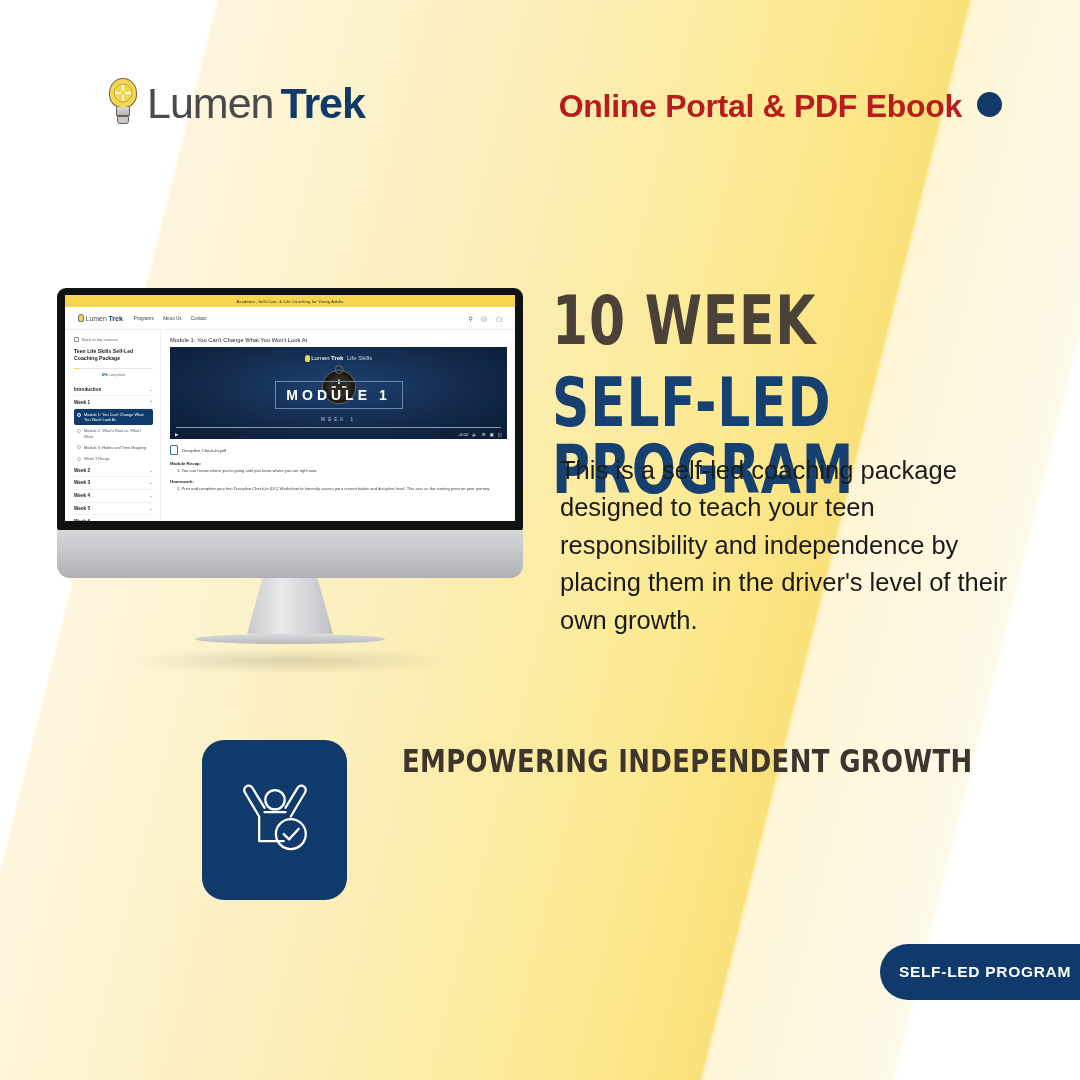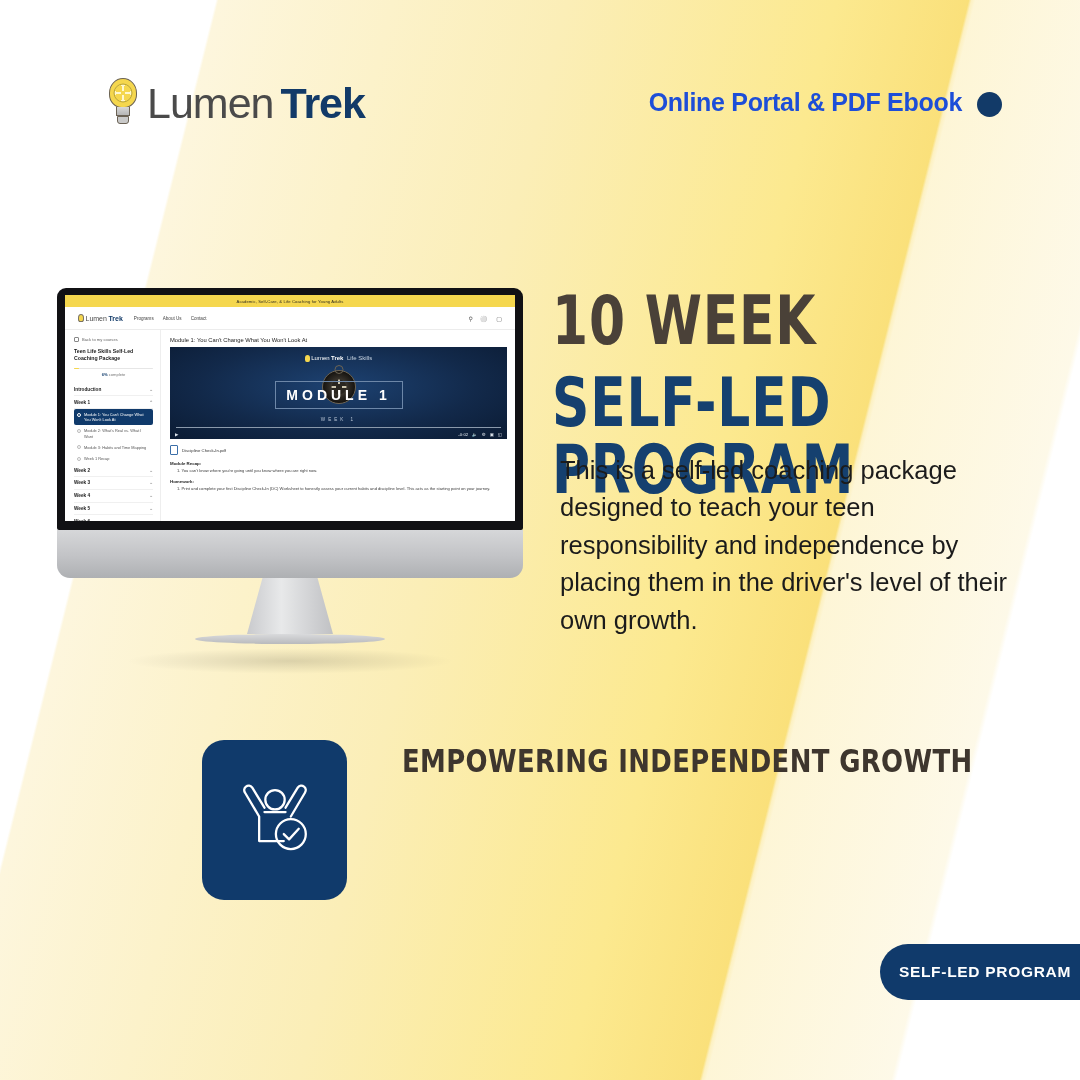--- a/index.html
+++ b/index.html
@@ -66,21 +66,21 @@
   }
   .bulb-base{
     position:absolute; left:11px; top:38px; width:12px; height:8px;
     background:#c9c9c9; border:1.4px solid #6b6255; border-radius:0 0 3px 3px;
   }
   .logo-lumen { font-size:43px; color:#4a4a4a; letter-spacing:-1px; font-weight:400; }
   .logo-trek  { font-size:43px; color:#123a68; letter-spacing:-1px; font-weight:700; }
 
   .kicker {
     position:absolute; right:118px; top:88px;
-    font-size:25px; font-weight:700; color:#1d4ed8; letter-spacing:-.3px;
+    font-size:32px; font-weight:700; color:#b91c1c; letter-spacing:-.3px;
     white-space:nowrap;
   }
   .kicker-dot{
     position:absolute; right:78px; top:92px;
     width:25px;height:25px;border-radius:50%;background:#123a68;
   }
 
   
   .headline-1{
     position:absolute; left:552px; top:288px;

